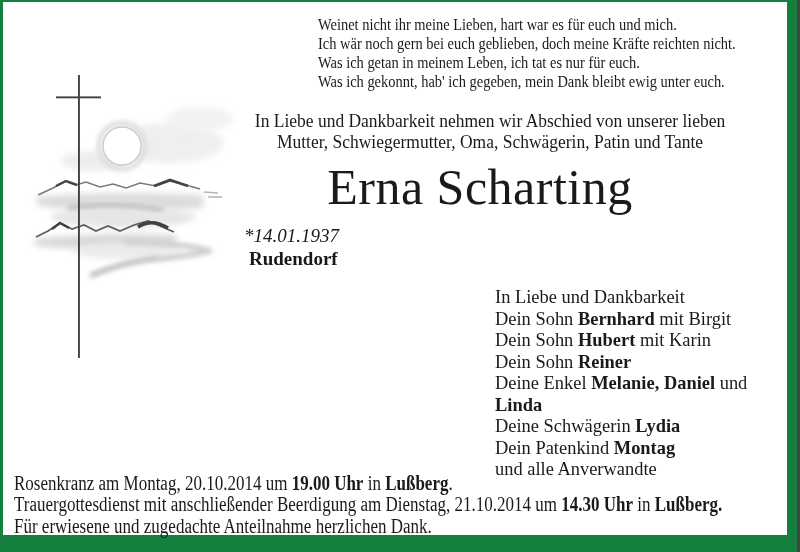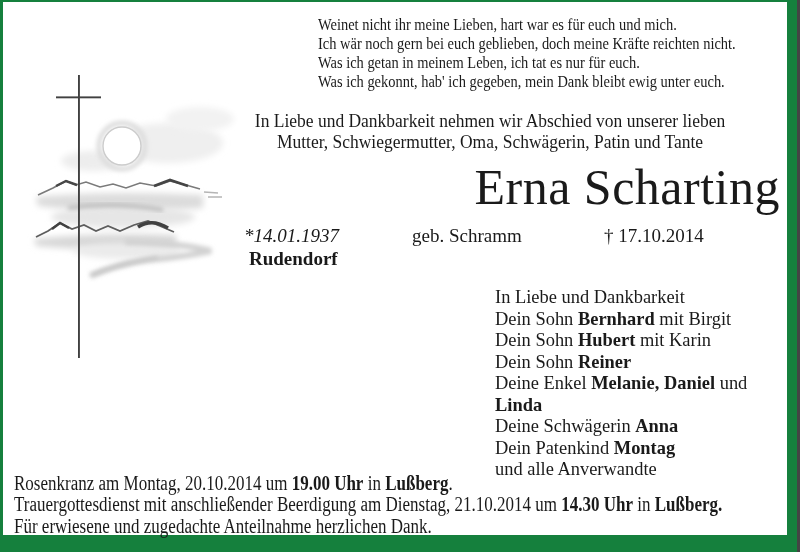--- a/index.html
+++ b/index.html
@@ -15,21 +15,21 @@
   .poem{
     left:318px;top:15px;font-size:17px;line-height:19px;
     transform:scaleX(0.85);transform-origin:left top;white-space:nowrap;
   }
   .intro{
     left:210px;top:110px;width:560px;text-align:center;
     font-size:19px;line-height:21px;
     transform:scaleX(0.92);transform-origin:center top;
   }
   .name{
-    left:180px;top:159px;width:600px;text-align:right;
+    left:180px;top:159px;width:600px;text-align:center;
     font-size:50px;line-height:56px;letter-spacing:0.5px;
   }
   .dateline{top:225px;font-size:19px;white-space:nowrap;}
   .birth{left:244px;font-style:italic;}
   .maiden{left:412px;}
   .death{left:604px;}
   .place{left:249px;top:248px;font-size:19px;font-weight:bold;}
   .mourners{
     left:495px;top:286px;font-size:19px;line-height:21.5px;white-space:nowrap;
     transform:scaleX(0.97);transform-origin:left top;
@@ -111,32 +111,30 @@
   </div>
 
   <div class="abs intro">
     <div>In Liebe und Dankbarkeit nehmen wir Abschied von unserer lieben</div>
     <div>Mutter, Schwiegermutter, Oma, Schwägerin, Patin und Tante</div>
   </div>
 
   <div class="abs name">Erna Scharting</div>
 
   <div class="abs dateline birth">*14.01.1937</div>
-  <div class="abs dateline maiden">geb. Schramm</div>
-  <div class="abs dateline death">† 17.10.2014</div>
   <div class="abs place">Rudendorf</div>
 
   <div class="abs mourners">
     <div><span>In Liebe und Dankbarkeit</span><span class="b"></span><span></span></div>
     <div><span>Dein Sohn </span><span class="b">Bernhard</span><span> mit Birgit</span></div>
     <div><span>Dein Sohn </span><span class="b">Hubert</span><span> mit Karin</span></div>
     <div><span>Dein Sohn </span><span class="b">Reiner</span><span></span></div>
     <div><span>Deine Enkel </span><span class="b">Melanie, Daniel</span><span> und</span></div>
     <div><span></span><span class="b">Linda</span><span></span></div>
-    <div><span>Deine Schwägerin </span><span class="b">Anna</span><span></span></div>
+    <div><span>Deine Schwägerin </span><span class="b">Lydia</span><span></span></div>
     <div><span>Dein Patenkind </span><span class="b">Montag</span><span></span></div>
     <div><span>und alle Anverwandte</span><span class="b"></span><span></span></div>
   </div>
 
   <div class="abs footer">
     <div><span>Rosenkranz am Montag, 20.10.2014 um </span><span class="b">19.00 Uhr</span><span> in </span><span class="b">Lußberg</span><span>.</span></div>
     <div><span>Trauergottesdienst mit anschließender Beerdigung am Dienstag, 21.10.2014 um </span><span class="b">14.30 Uhr</span><span> in </span><span class="b">Lußberg.</span><span></span></div>
     <div><span>Für erwiesene und zugedachte Anteilnahme herzlichen Dank.</span><span class="b"></span><span></span><span class="b"></span><span></span></div>
   </div>
 </div>

